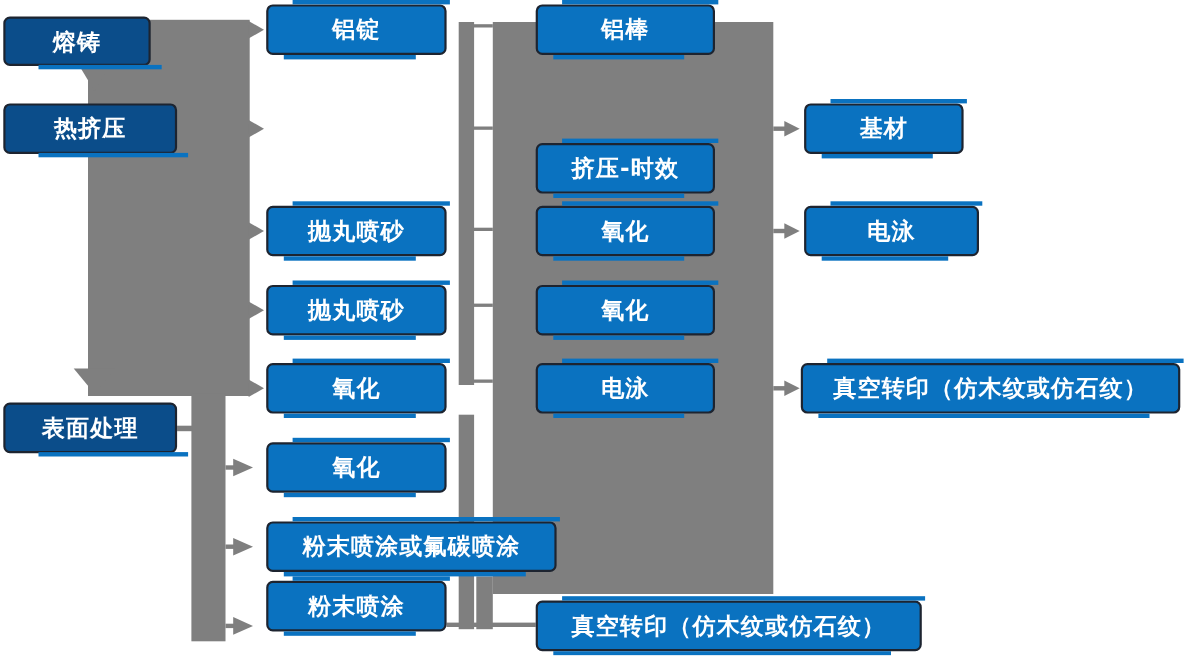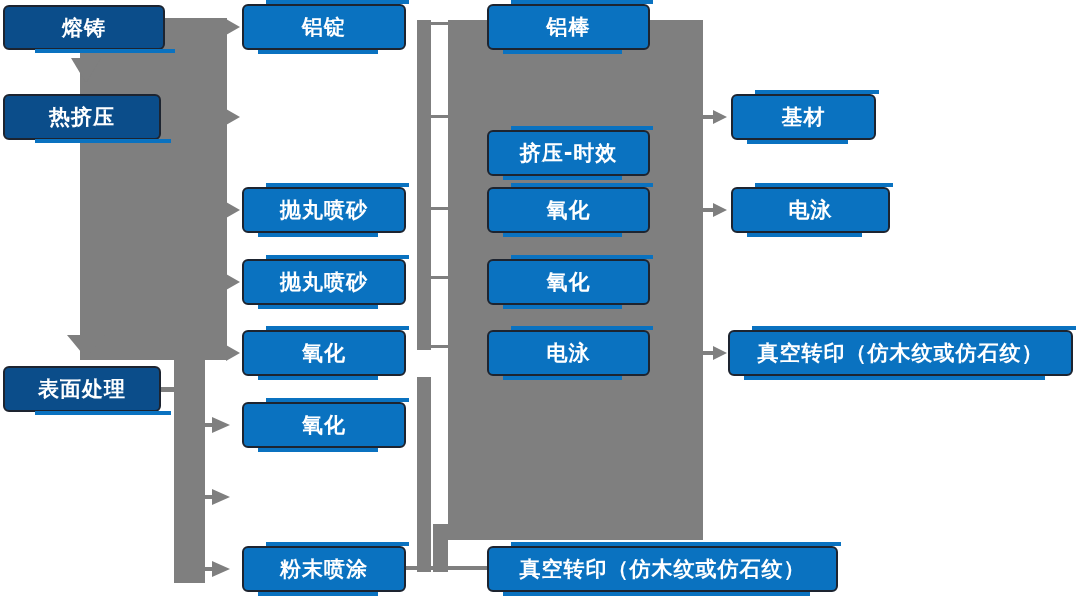--- a/index.html
+++ b/index.html
@@ -69,21 +69,21 @@
     <div class="conn arrow-right" style="left: 226px; top: 274px; border-top: 8px solid transparent; border-bottom: 8px solid transparent; border-left: 14px solid rgb(127, 127, 127);"></div>
     <div class="conn arrow-right" style="left: 226px; top: 345px; border-top: 8px solid transparent; border-bottom: 8px solid transparent; border-left: 14px solid rgb(127, 127, 127);"></div>
     <div class="conn arrow-right" style="left: 212px; top: 417px; border-top: 8px solid transparent; border-bottom: 8px solid transparent; border-left: 18px solid rgb(127, 127, 127);"></div>
     <div class="conn arrow-right" style="left: 212px; top: 489px; border-top: 8px solid transparent; border-bottom: 8px solid transparent; border-left: 18px solid rgb(127, 127, 127);"></div>
     <div class="conn arrow-right" style="left: 212px; top: 561px; border-top: 8px solid transparent; border-bottom: 8px solid transparent; border-left: 18px solid rgb(127, 127, 127);"></div>
     <div class="conn arrow-right" style="left: 713px; top: 110px; border-top: 7px solid transparent; border-bottom: 7px solid transparent; border-left: 14px solid rgb(127, 127, 127);"></div>
     <div class="conn arrow-right" style="left: 713px; top: 203px; border-top: 7px solid transparent; border-bottom: 7px solid transparent; border-left: 14px solid rgb(127, 127, 127);"></div>
     <div class="conn arrow-right" style="left: 713px; top: 346px; border-top: 7px solid transparent; border-bottom: 7px solid transparent; border-left: 14px solid rgb(127, 127, 127);"></div>
     <div class="conn arrow-down" style="left: 71px; top: 58px; border-left: 15px solid transparent; border-right: 15px solid transparent; border-top: 25px solid rgb(127, 127, 127);"></div>
     <div class="conn arrow-down" style="left: 67px; top: 335px; border-left: 19px solid transparent; border-right: 19px solid transparent; border-top: 23px solid rgb(127, 127, 127);"></div>
-    <div class="box dark" style="left: 3px; top: 5px; width: 162px; height: 45px; text-align: right;">
+    <div class="box dark" style="left: 3px; top: 15px; width: 134px; height: 45px; text-align: right;">
       <span>熔铸</span>
     </div>
     <div class="box dark" style="left: 3px; top: 94px; width: 158px; height: 46px;">
       <span>热挤压</span>
     </div>
     <div class="box light" style="left: 242px; top: 4px; width: 164px; height: 46px;">
       <span>铝锭</span>
     </div>
     <div class="box dark" style="left: 3px; top: 366px; width: 158px; height: 46px;">
       <span>表面处理</span>
@@ -93,21 +93,24 @@
     </div>
     <div class="box light" style="left: 242px; top: 259px; width: 164px; height: 46px;">
       <span>抛丸喷砂</span>
     </div>
     <div class="box light" style="left: 242px; top: 330px; width: 164px; height: 46px;">
       <span>氧化</span>
     </div>
     <div class="box light" style="left: 242px; top: 402px; width: 164px; height: 46px;">
       <span>氧化</span>
     </div>
-    <div class="box light" style="left: 242px; top: 546px; width: 164px; height: 46px;">
+    <div class="box light" style="left: 242px; top: 474px; width: 264px; height: 46px;">
+      <span>粉末喷涂或氟碳喷涂</span>
+    </div>
+    <div class="box light" style="left: 242px; top: 528px; width: 164px; height: 46px;">
       <span>粉末喷涂</span>
     </div>
     <div class="box light" style="left: 487px; top: 4px; width: 163px; height: 46px;">
       <span>铝棒</span>
     </div>
     <div class="box light" style="left: 487px; top: 94px; width: 163px; height: 46px; margin-top: 36px;">
       <span>挤压-时效</span>
     </div>
     <div class="box light" style="left: 487px; top: 187px; width: 163px; height: 46px;">
       <span>氧化</span>

